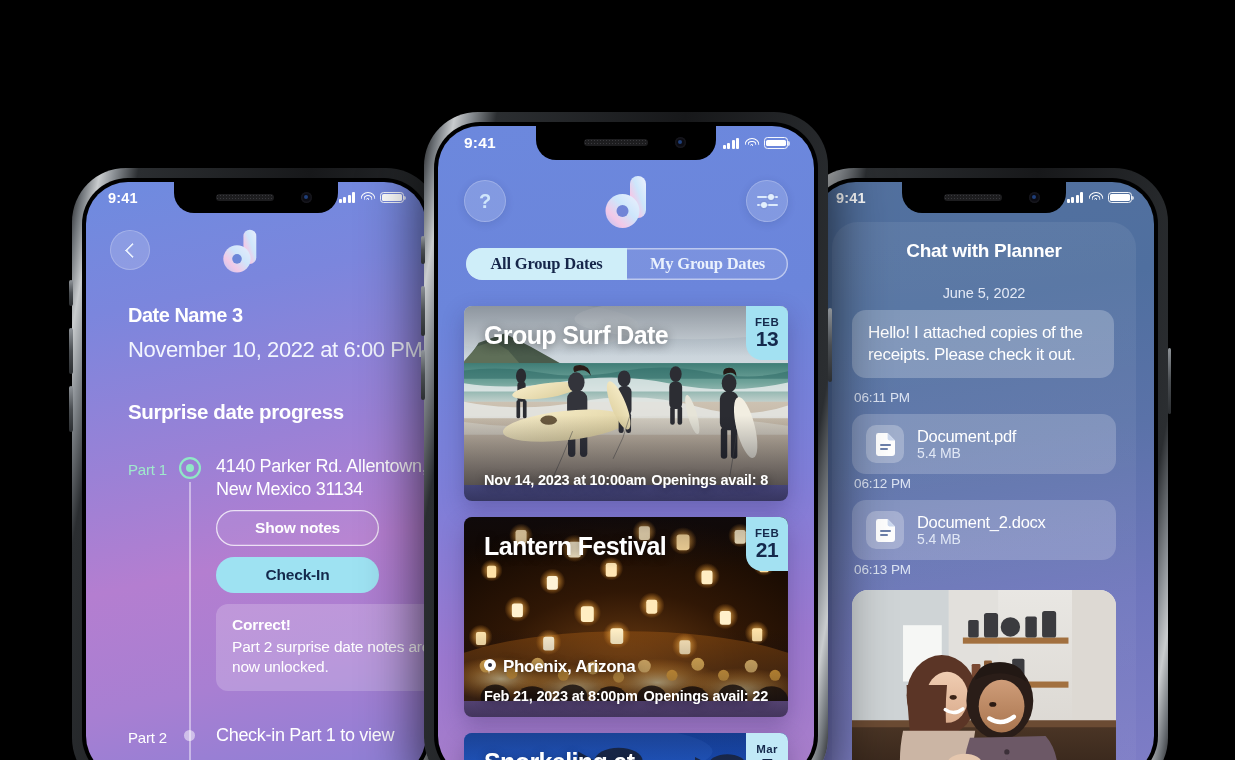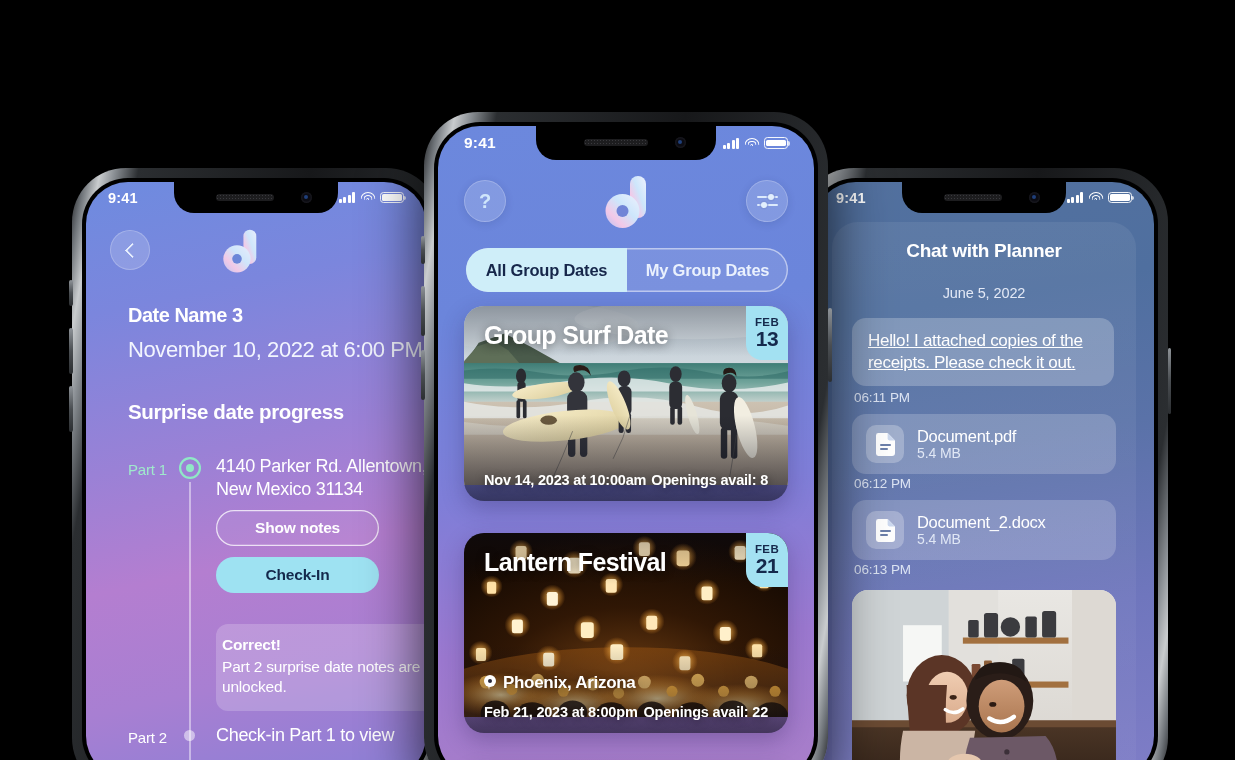--- a/index.html
+++ b/index.html
@@ -96,34 +96,35 @@
   .sliders .row { position:absolute; left:0; right:0; height:2.2px; background: rgba(224,238,253,.95); border-radius:2px; }
   .sliders .row:nth-child(1){ top:2px } .sliders .row:nth-child(2){ top:10px }
   .sliders .knob { position:absolute; width:6.5px; height:6.5px; border-radius:50%;
     background:#e2effd; box-shadow: 0 0 0 1.5px rgba(120,140,210,.55); }
   .sliders .knob.k1 { left: 11px; top: 0px; }
   .sliders .knob.k2 { left: 4px; top: 8px; }
 
   .logo-d { position:absolute; left:50%; top:0px; transform:translateX(-50%); width:44px; height:56px; }
 
   .seg {
-    position:absolute; top:122px; left:28px; right:26px; height:44px;
+    position:absolute; top:122px; left:28px; right:26px; height:32px;
     border-radius: 23px; display:flex; overflow:hidden;
     box-shadow: inset 0 0 0 1.4px rgba(255,255,255,.5);
     background: rgba(255,255,255,.10);
+    font-family: Liberation Serif, serif;
   }
   .seg div { flex:1; display:flex; align-items:center; justify-content:center;
     font-size:16.5px; font-weight:bold; letter-spacing:-.2px; }
   .seg .on { background:#cfeef9; color:#16264a; border-radius:23px 0 0 23px; }
   .seg .off { color:#eaf1fd; }
 
   .cards { position:absolute; top:180px; left:26px; right:26px; bottom:0; }
   .dcard {
-    position: relative; border-radius: 20px; overflow: hidden;
-    margin-bottom: 32px; box-shadow: 0 8px 22px rgba(40,30,80,.28);
+    position: relative; border-radius: 8px; overflow: hidden;
+    margin-bottom: 16px; box-shadow: 0 8px 22px rgba(40,30,80,.28);
   }
   .dcard .photo { position:absolute; inset:0; }
   .dcard .shade { position:absolute; inset:0;
     background: linear-gradient(180deg, rgba(10,14,30,.30) 0%, rgba(10,14,30,0) 26%, rgba(10,14,30,0) 56%, rgba(8,10,24,.62) 100%); }
   .dcard .title { position:absolute; top:16px; left:20px; right:74px;
     color:#fff; font-size:25px; font-weight:bold; letter-spacing:-.6px;
     text-shadow: 0 2px 10px rgba(0,0,0,.45); line-height:1.05; }
   .datebadge {
     position:absolute; top:0; right:0; width:42px; height:54px;
     background:#a3e1f2; color:#15294c; border-bottom-left-radius:16px;
@@ -163,21 +164,21 @@
   .node { position:absolute; border-radius:50%; }
   .node.active { width:22px; height:22px; box-shadow: inset 0 0 0 2.2px #8fe9c6; background:transparent; }
   .node.active::after { content:''; position:absolute; left:7px; top:7px; width:8px; height:8px; border-radius:50%; background:#8fe9c6; }
   .node.dim { width:11px; height:11px; background: rgba(255,255,255,.5); }
   .addr { position:absolute; left:130px; right:-30px; color:#fff; font-size:18px; line-height:1.28; letter-spacing:-.3px; }
   .pillbtn { position:absolute; left:130px; width:163px; height:36px; border-radius:18px;
     display:flex; align-items:center; justify-content:center; font-size:15.5px; font-weight:bold; letter-spacing:-.2px; }
   .pillbtn.ghost { box-shadow: inset 0 0 0 1.3px rgba(255,255,255,.75); color:#fff; background: rgba(255,255,255,.06); }
   .pillbtn.solid { background:#9ee2f2; color:#14294c; }
   .notecard { position:absolute; left:130px; right:-42px; border-radius:12px;
-    background: rgba(255,255,255,.20); padding:12px 6px 14px;margin-top:20px; }
+    background: rgba(255,255,255,.20); padding:12px 16px 14px; }
   .notecard b { display:block; color:#fff; font-size:15.5px; letter-spacing:-.2px; margin-bottom:3px; }
   .notecard span { display:block; color:#fff; font-size:15.5px; line-height:1.3; letter-spacing:-.2px; }
   .p2text { position:absolute; left:130px; color:#fff; font-size:18px; letter-spacing:-.3px; }
 
   
   #phone-right { left: 800px; top: 168px; width: 368px; height: 624px; z-index: 10; }
   #phone-right .screen { background: linear-gradient(170deg, #53719f 0%, #4f6f9f 22%, #5a72a8 45%, #6f76bd 72%, #7f7dc7 100%); }
   .chat-card { position:absolute; left:18px; right:18px; top:40px; bottom:-40px;
     border-radius: 26px; background: linear-gradient(175deg, rgba(255,255,255,.07), rgba(255,255,255,.03));
     overflow:hidden; }
@@ -311,21 +312,21 @@
             <div class="batt">
                 <i></i>
               </div>
           </div>
         </div>
 
         <div class="chat-card">
           <div class="chat-title">Chat with Planner</div>
           <div class="chat-date">June 5, 2022</div>
 
-          <div class="bubble" style="top:96px; right:22px;text-decoration:underline;">Hello! I attached copies of the receipts. Please check it out.</div>
+          <div class="bubble" style="top:88px; right:22px;">Hello! I attached copies of the receipts. Please check it out.</div>
           <div class="stamp" style="top:168px;">06:11 PM</div>
 
           <div class="filerow" style="top:192px;">
             <div class="fileicon">
               <svg width="19" height="23" viewBox="0 0 19 23">
                 <path d="M2.4 0h9.2L19 7.4V20a3 3 0 0 1-3 3H2.4a2.4 2.4 0 0 1-2.4-2.4V2.4A2.4 2.4 0 0 1 2.4 0z" fill="#ffffff"></path>
                 <path d="M11.6 0L19 7.4h-5.6a1.8 1.8 0 0 1-1.8-1.8V0z" fill="#cdd9ef"></path>
                 <rect x="4" y="11" width="11" height="1.9" rx=".95" fill="#6d80ab"></rect>
                 <rect x="4" y="15" width="8" height="1.9" rx=".95" fill="#6d80ab"></rect>
               </svg>

